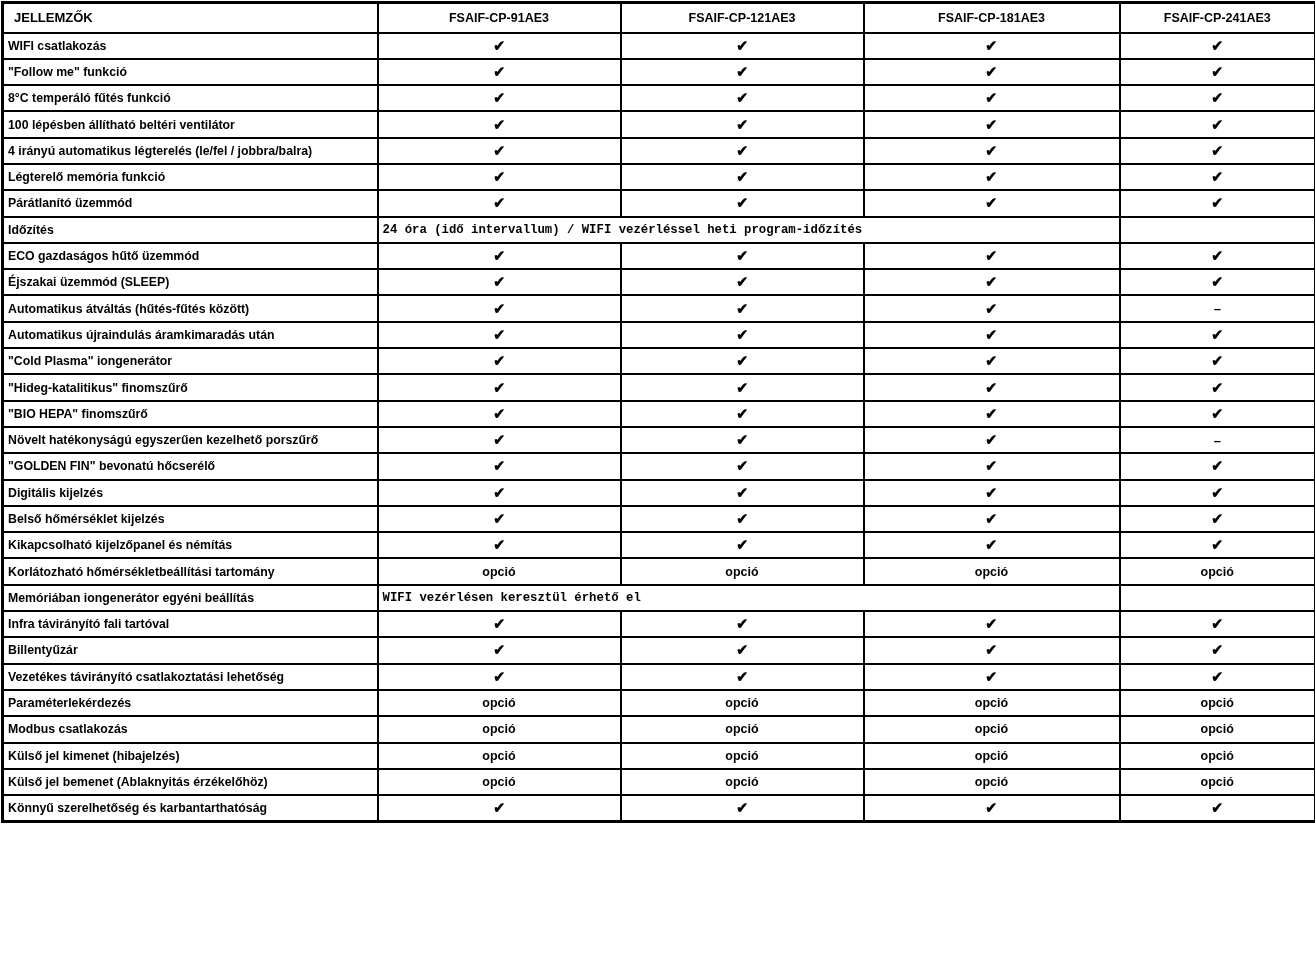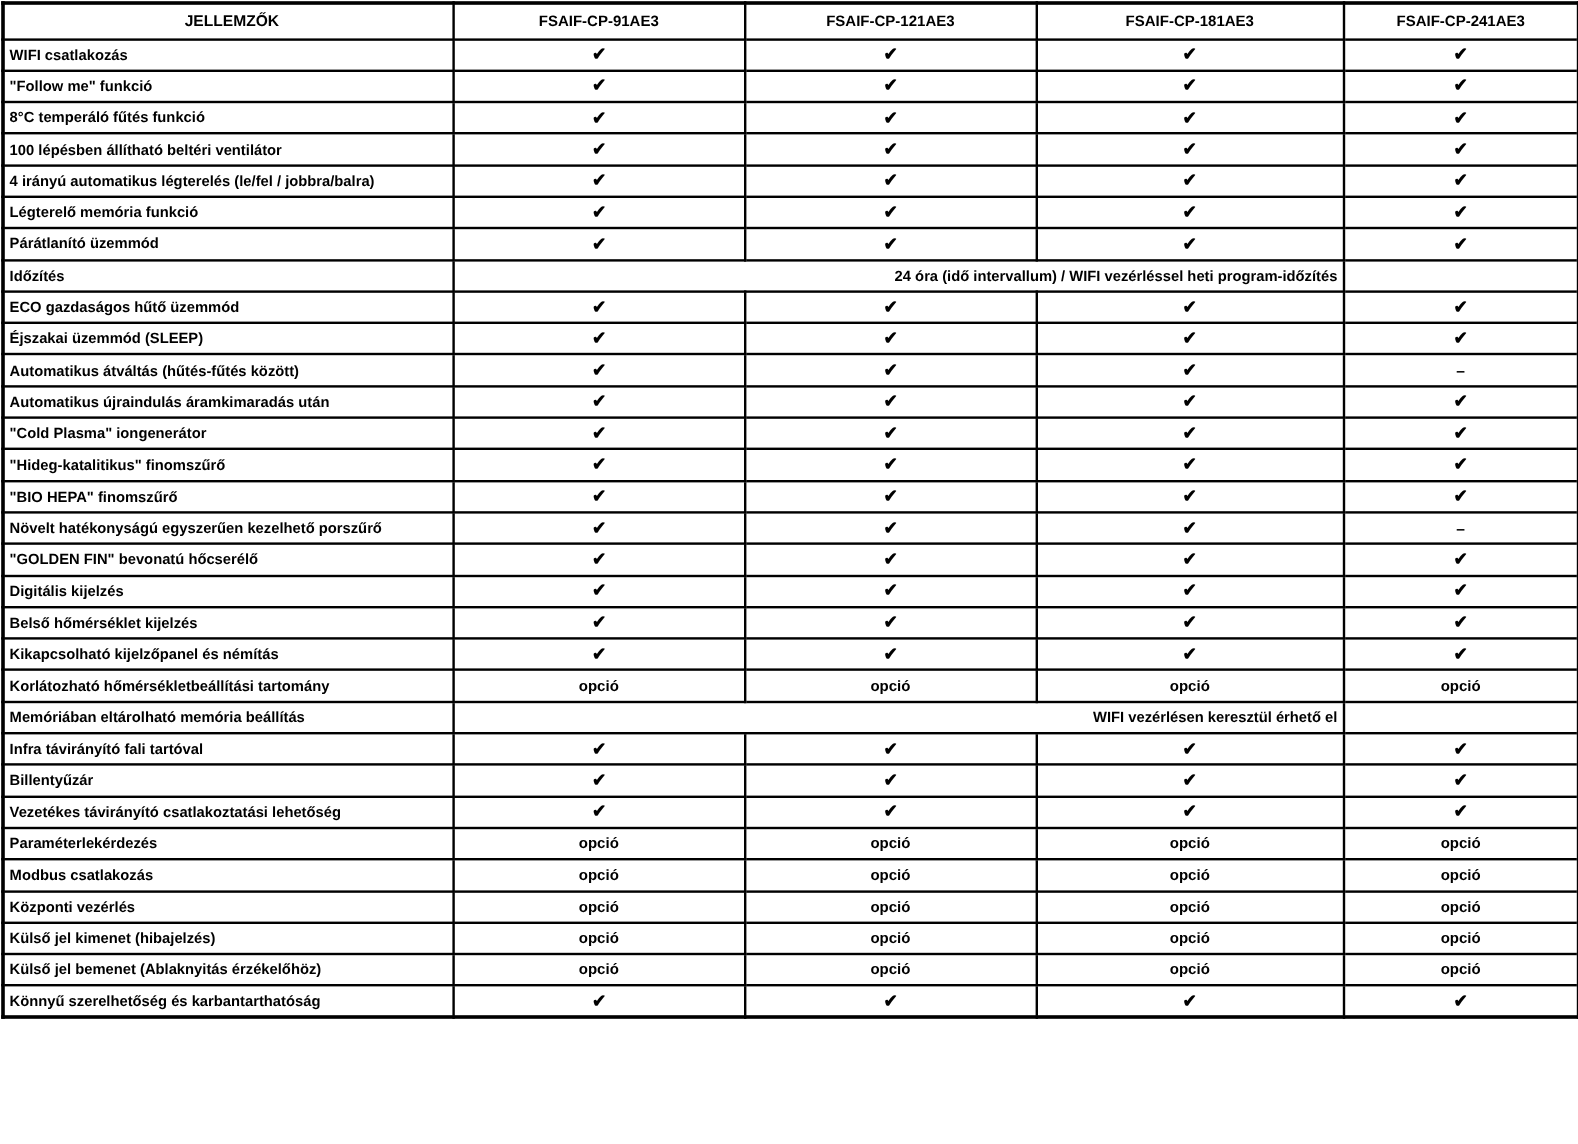--- a/index.html
+++ b/index.html
@@ -22,39 +22,40 @@
     font-size: 12.5px;
     font-weight: bold;
     color: #000;
     overflow: hidden;
     white-space: nowrap;
     background: #ffffff;
   }
   .spec-table thead tr { height: 30px; }
   .spec-table tbody tr { height: 26.3px; }
   th.feature-header {
-    text-align: center;
+    text-align: left;
     padding-left: 10px;
     font-size: 13px;
   }
   th.model-header {
     text-align: center;
     font-size: 12.5px;
     margin-top: 24px;
   }
   td.feature-cell {
     text-align: left;
     font-size: 12.3px;
   }
   td.value-cell {
     text-align: center;
   }
   td.merged-cell {
-    text-align: right;
+    text-align: left;
     font-size: 12.3px;
+    font-family: Liberation Mono, monospace;
   }
   .check {
     font-size: 15px;
     font-weight: bold;
     line-height: 1;
     display: inline-block;
     transform: scaleX(0.95);
   }
   .dash { font-size: 13px; }
 </style>
@@ -220,21 +221,21 @@
         <td class="value-cell"><span class="check">✔</span></td>
       </tr>
       <tr>
         <td class="feature-cell">Korlátozható hőmérsékletbeállítási tartomány</td>
         <td class="value-cell">opció</td>
         <td class="value-cell">opció</td>
         <td class="value-cell">opció</td>
         <td class="value-cell">opció</td>
       </tr>
       <tr>
-        <td class="feature-cell">Memóriában eltárolható memória beállítás</td>
+        <td class="feature-cell">Memóriában iongenerátor egyéni beállítás</td>
         <td colspan="3" class="merged-cell">WIFI vezérlésen keresztül érhető el</td>
         <td class="value-cell"></td>
       </tr>
       <tr>
         <td class="feature-cell">Infra távirányító fali tartóval</td>
         <td class="value-cell"><span class="check">✔</span></td>
         <td class="value-cell"><span class="check">✔</span></td>
         <td class="value-cell"><span class="check">✔</span></td>
         <td class="value-cell"><span class="check">✔</span></td>
       </tr>
@@ -260,27 +261,20 @@
         <td class="value-cell">opció</td>
       </tr>
       <tr>
         <td class="feature-cell">Modbus csatlakozás</td>
         <td class="value-cell">opció</td>
         <td class="value-cell">opció</td>
         <td class="value-cell">opció</td>
         <td class="value-cell">opció</td>
       </tr>
       <tr>
-        <td class="feature-cell">Központi vezérlés</td>
-        <td class="value-cell">opció</td>
-        <td class="value-cell">opció</td>
-        <td class="value-cell">opció</td>
-        <td class="value-cell">opció</td>
-      </tr>
-      <tr>
         <td class="feature-cell">Külső jel kimenet (hibajelzés)</td>
         <td class="value-cell">opció</td>
         <td class="value-cell">opció</td>
         <td class="value-cell">opció</td>
         <td class="value-cell">opció</td>
       </tr>
       <tr>
         <td class="feature-cell">Külső jel bemenet (Ablaknyitás érzékelőhöz)</td>
         <td class="value-cell">opció</td>
         <td class="value-cell">opció</td>

